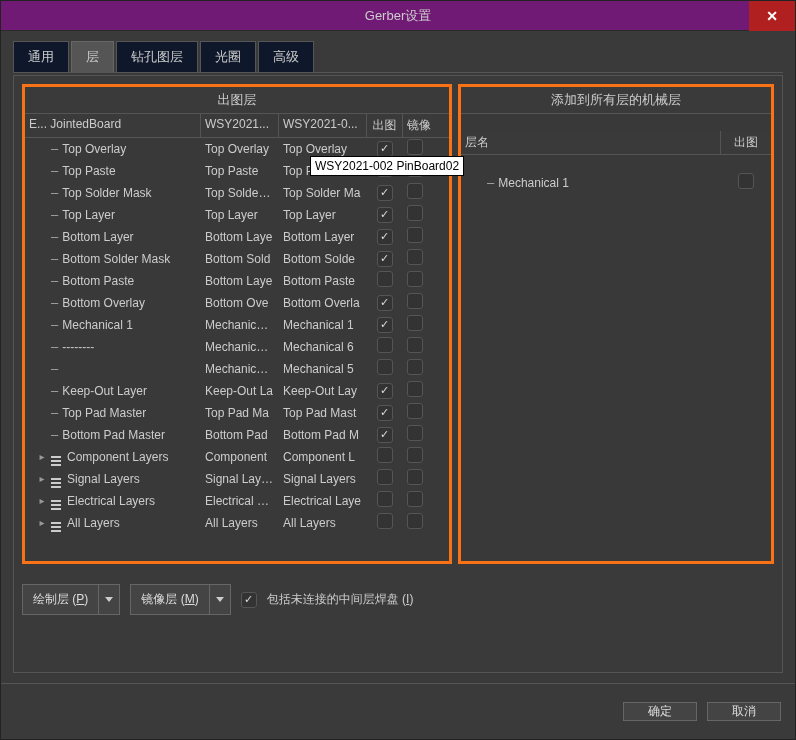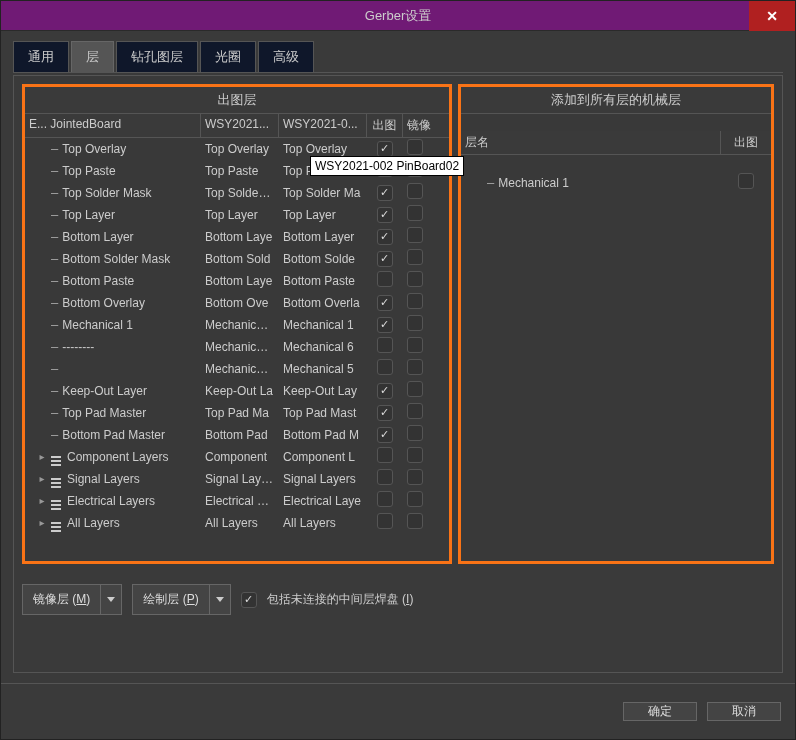--- a/index.html
+++ b/index.html
@@ -498,27 +498,27 @@
                 </div>
                 <div class="col cr2"><span class="chk"></span></div>
               </div>
             </div>
         </div>
       </div>
 
       <div class="bottom-controls">
         <div class="split-btn">
           <div class="btn">
-            <span>镜像层 (</span><span class="underline">M</span><span>)</span>
+            <span>绘制层 (</span><span class="underline">P</span><span>)</span>
           </div>
           <div class="btn drop"><span class="caret-down"></span></div>
         </div>
         <div class="split-btn">
           <div class="btn">
-            <span>绘制层 (</span><span class="underline">P</span><span>)</span>
+            <span>镜像层 (</span><span class="underline">M</span><span>)</span>
           </div>
           <div class="btn drop"><span class="caret-down"></span></div>
         </div>
         <div class="inline-check">
           <span class="chk checked"></span>
           <span><span>包括未连接的中间层焊盘 (</span><span class="underline">I</span><span>)</span></span>
         </div>
       </div>
     </div>
   </div>

